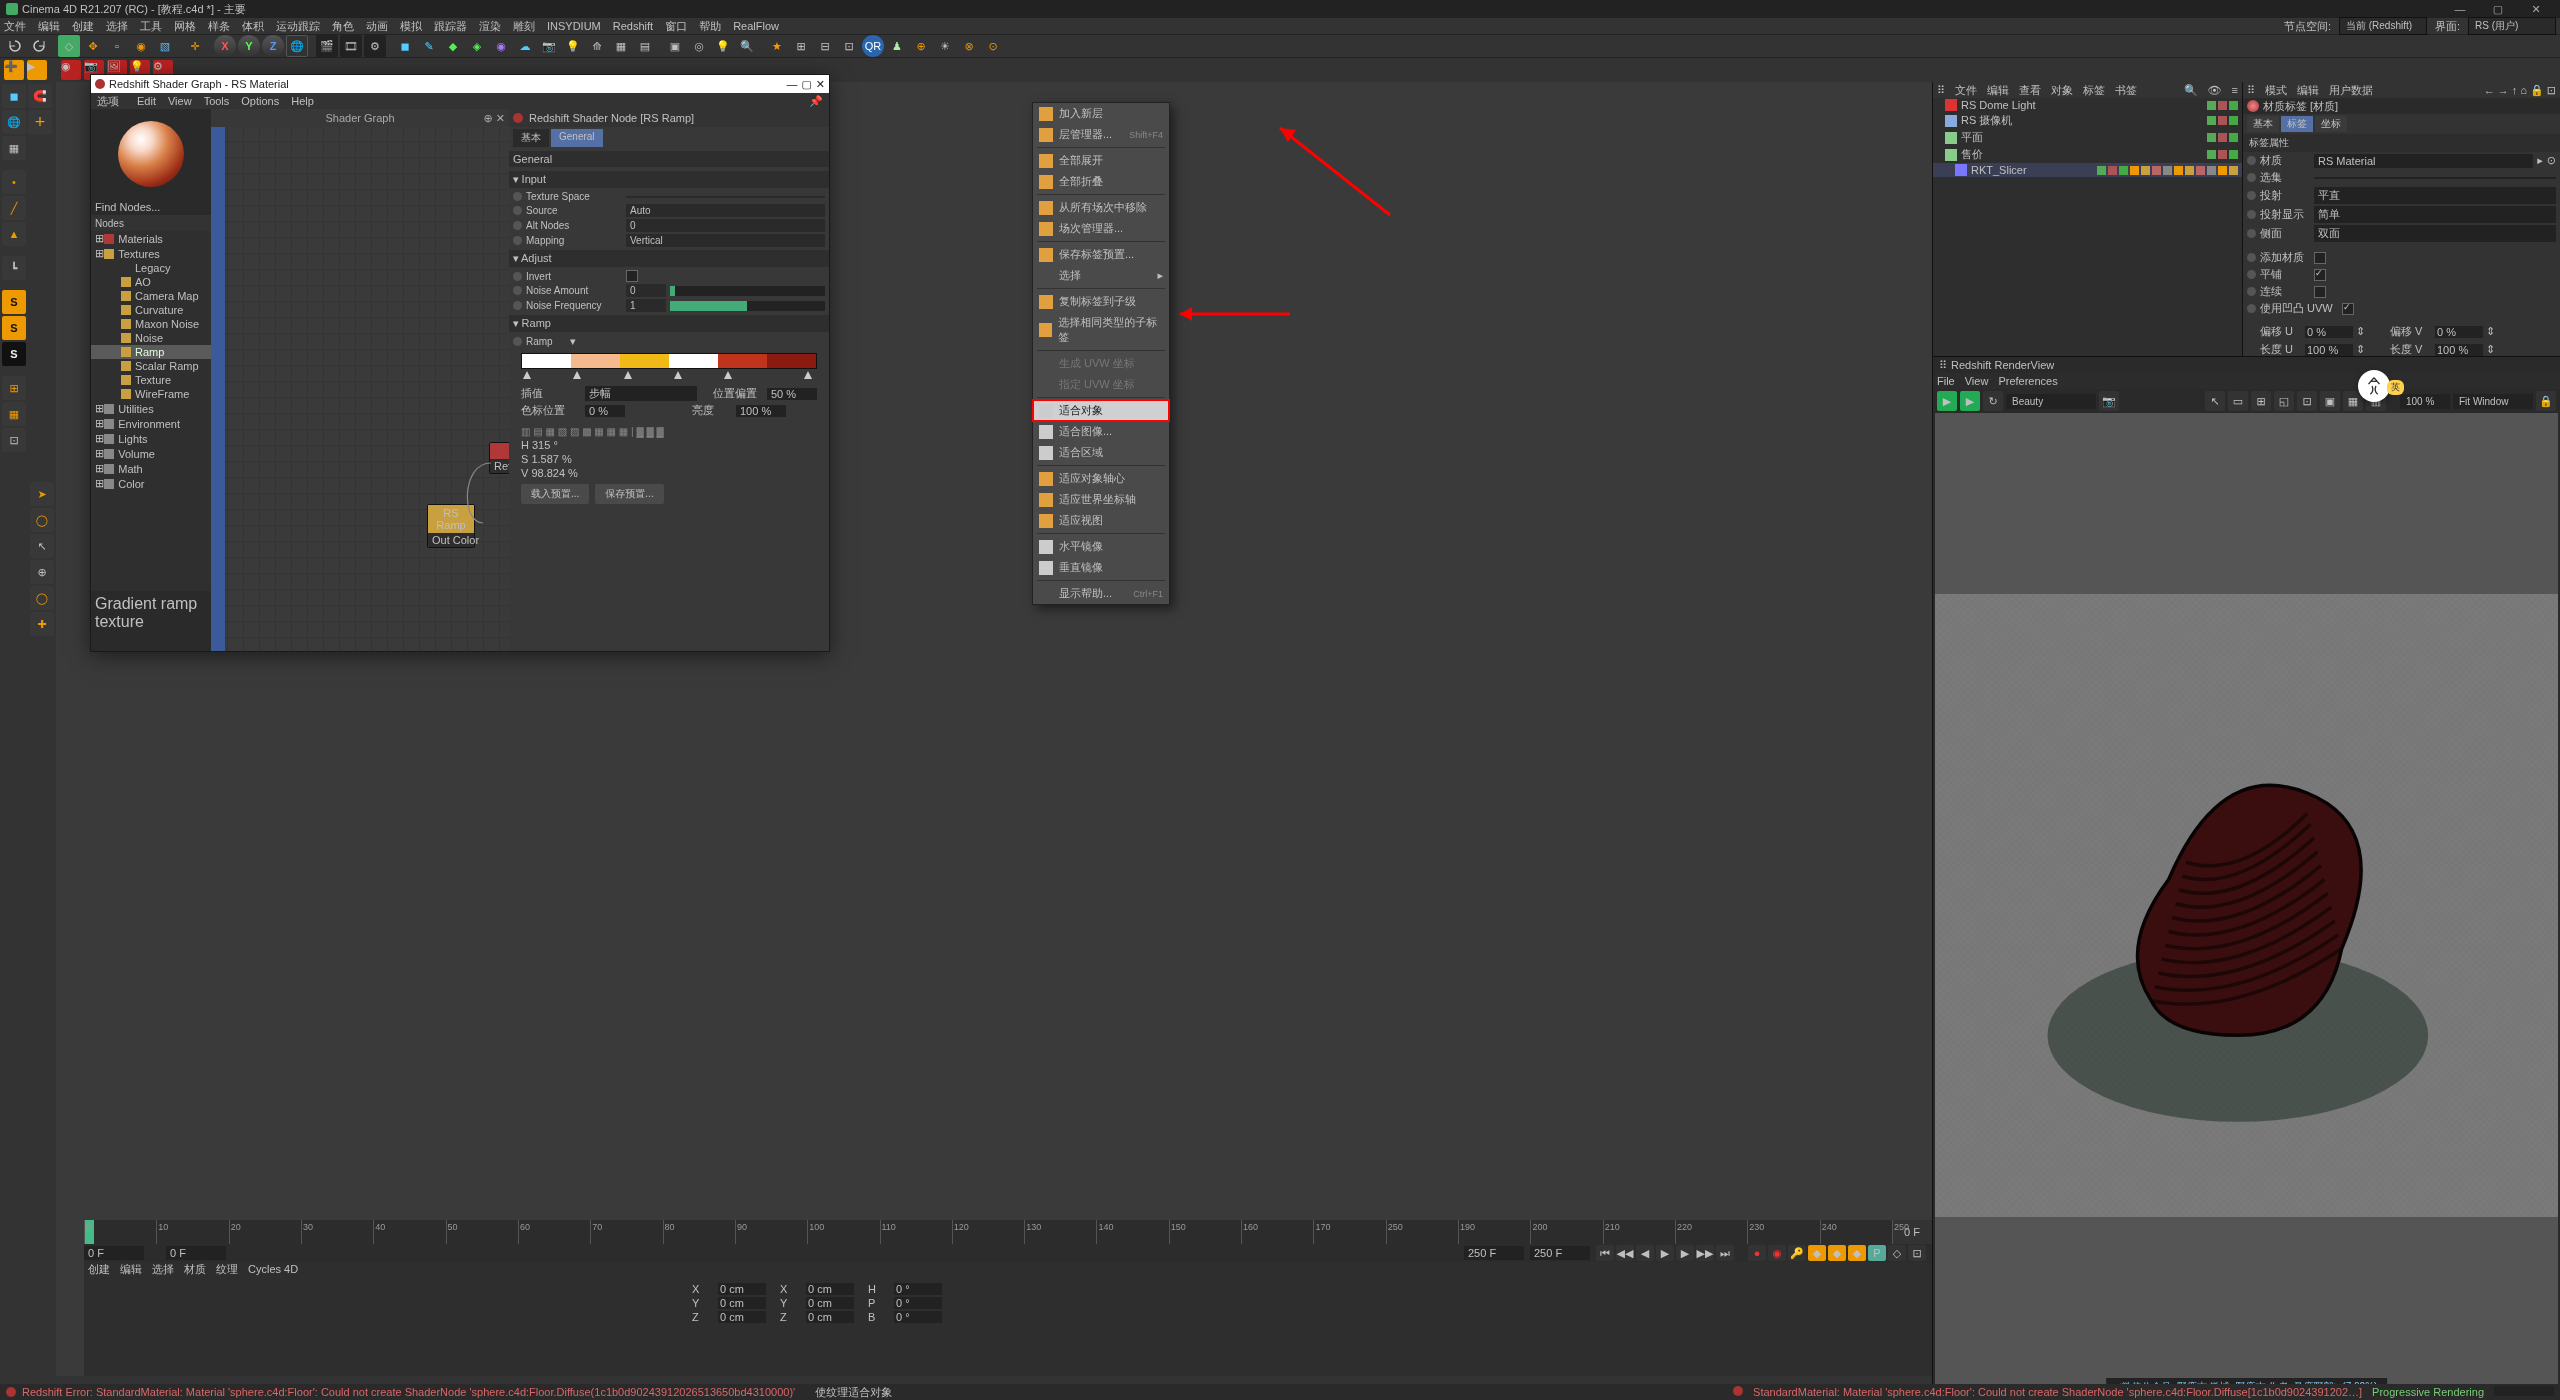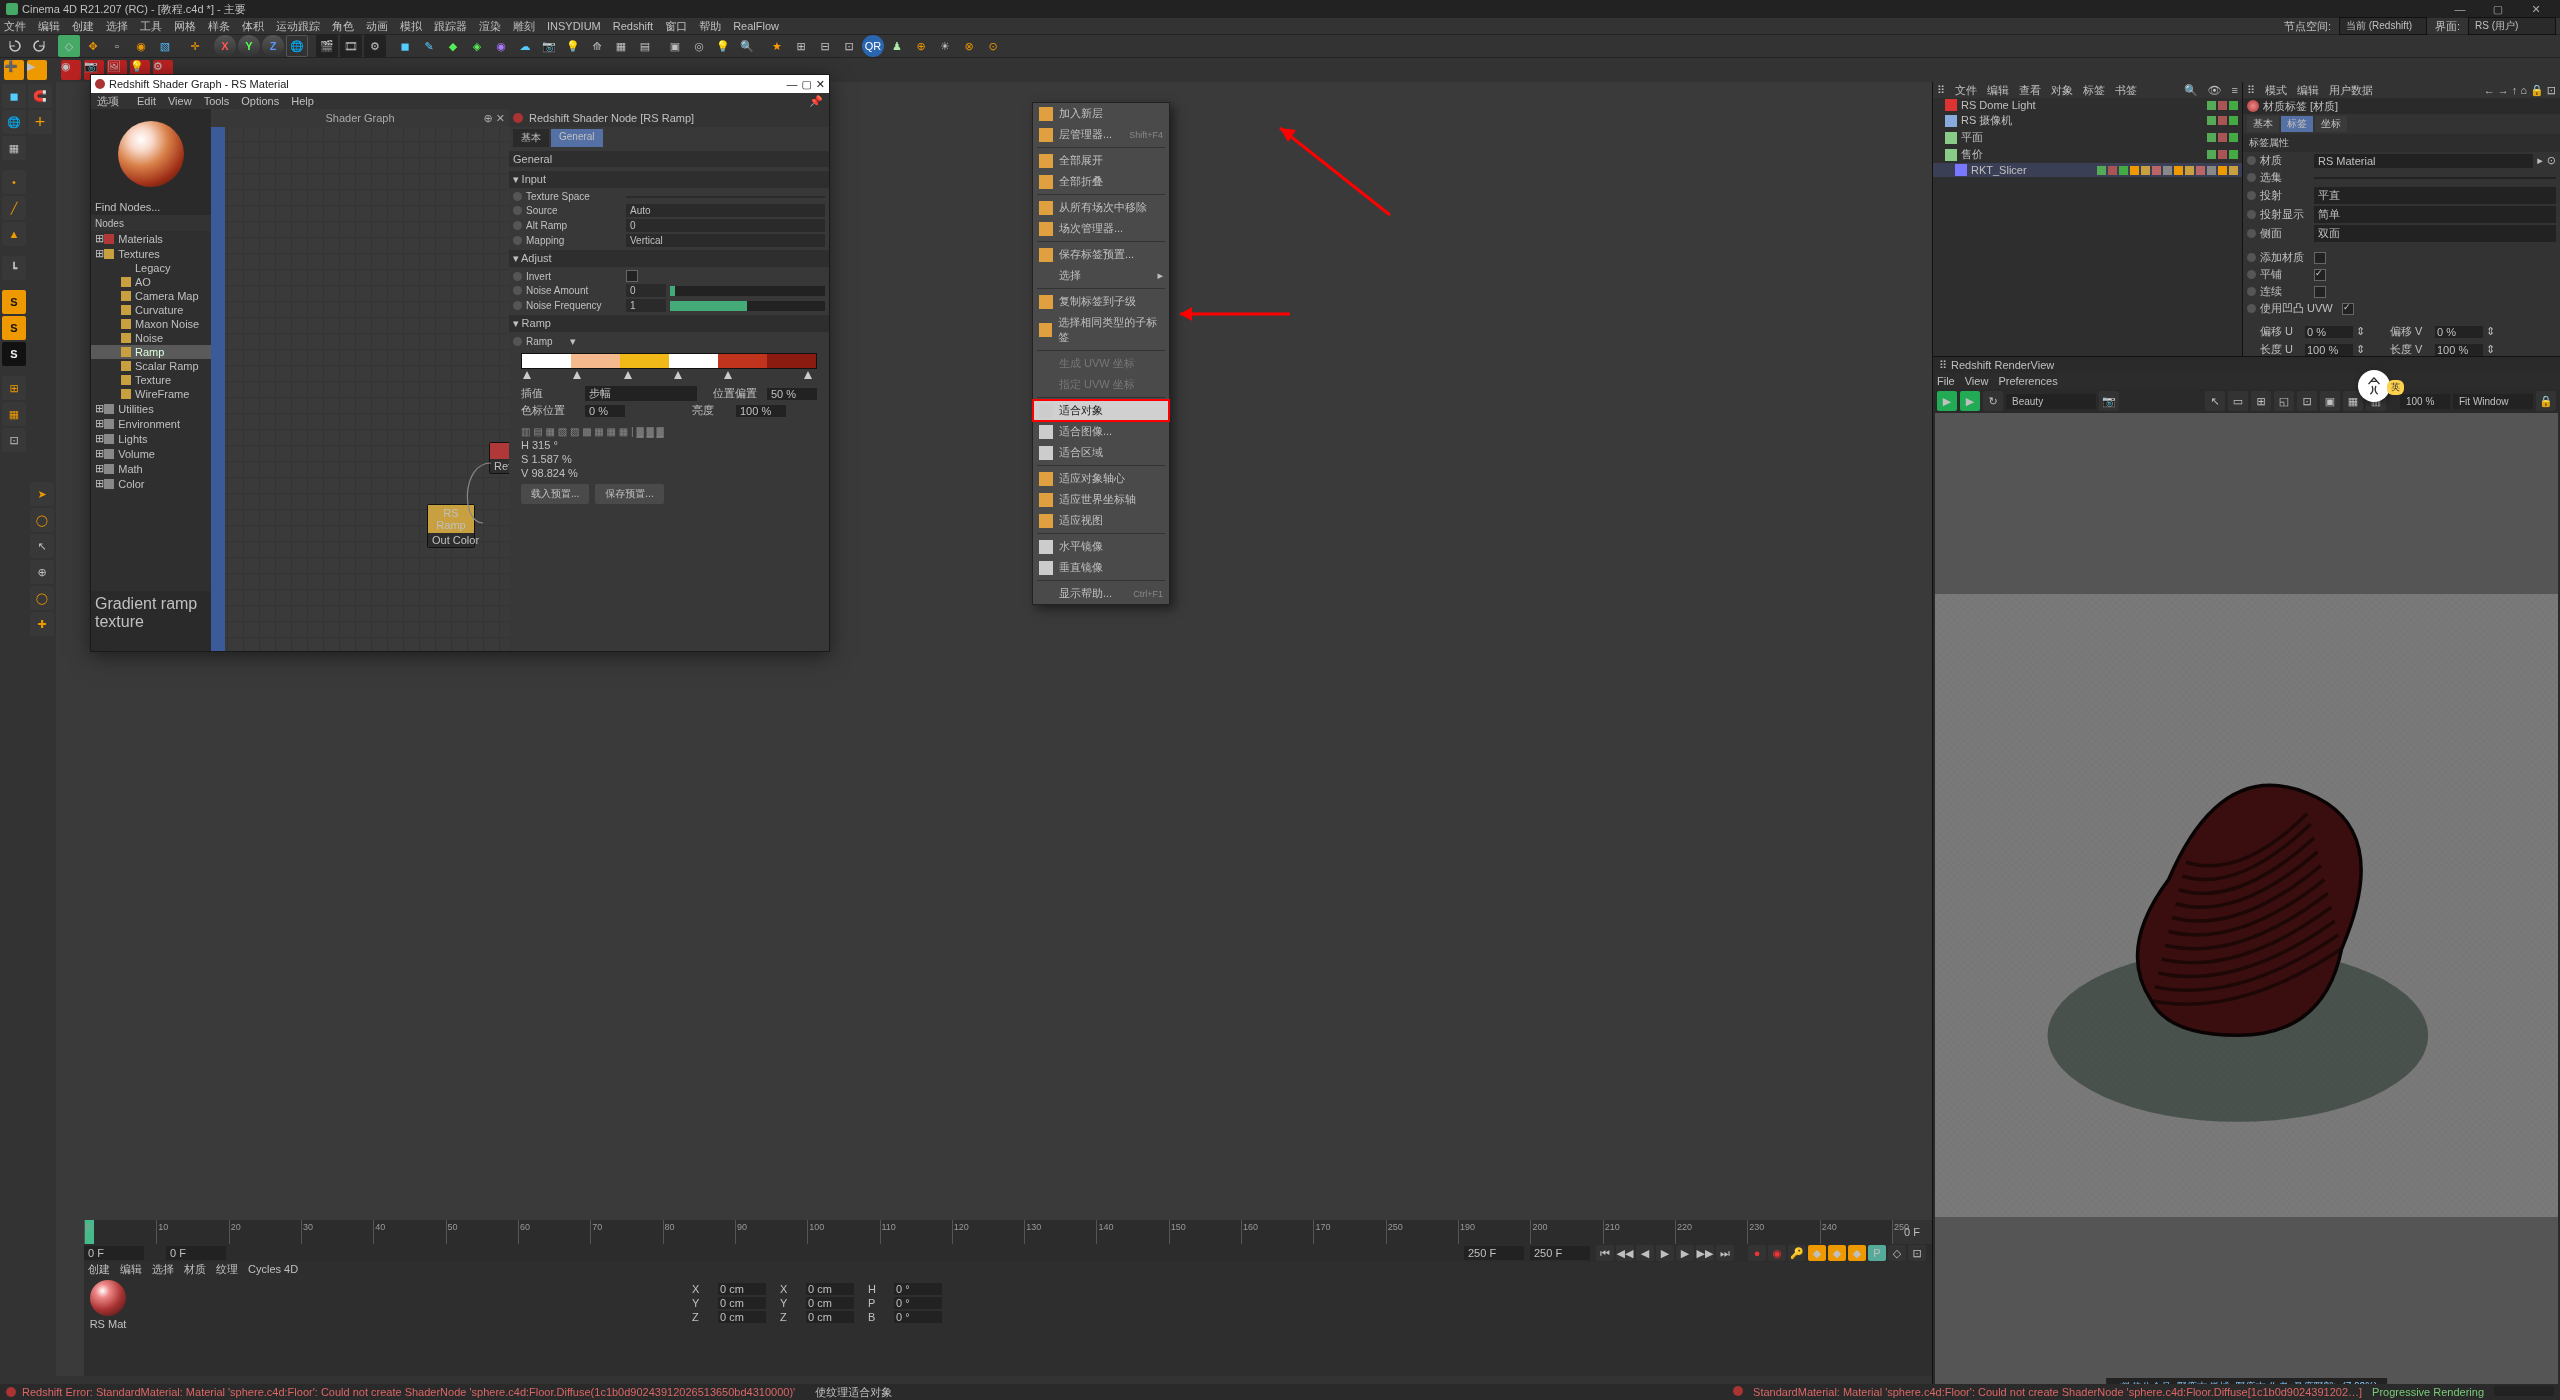--- a/index.html
+++ b/index.html
@@ -428,26 +428,20 @@
     <div class="dock">
       <div class="dock-mat">
         <div class="hdr">
           <span>创建</span>
           <span>编辑</span>
           <span>选择</span>
           <span>材质</span>
           <span>纹理</span>
           <span>Cycles 4D</span>
         </div>
-        <div class="matgrid">
-          <div class="matitem">
-            <div class="matball"></div>
-            <span>RS Mat</span>
-          </div>
-        </div>
       </div>
       <div class="dock-coords">
         <div class="coord-row">
           <span>X</span>
             <span class="cf">0 cm</span>
           <span>X</span>
             <span class="cf">0 cm</span>
           <span>H</span>
             <span class="cf">0 °</span>
         </div>
@@ -811,21 +805,21 @@
           <span class="lbl">Texture Space</span>
           <span class="val"></span>
         </div>
       <div class="prop-row">
           <span class="dot"></span>
           <span class="lbl">Source</span>
           <span class="val">Auto</span>
         </div>
       <div class="prop-row">
           <span class="dot"></span>
-          <span class="lbl">Alt Ramp</span>
+          <span class="lbl">Alt Nodes</span>
           <span class="val">0</span>
         </div>
       <div class="prop-row">
           <span class="dot"></span>
           <span class="lbl">Mapping</span>
           <span class="val">Vertical</span>
         </div>
       <div class="sec-title">▾ <span>Adjust</span></div>
       <div class="prop-row">
           <span class="dot"></span>

